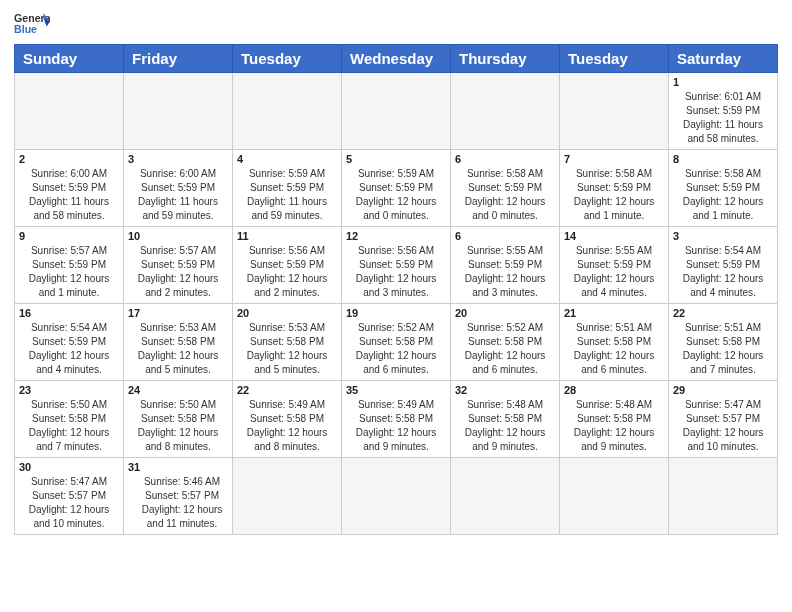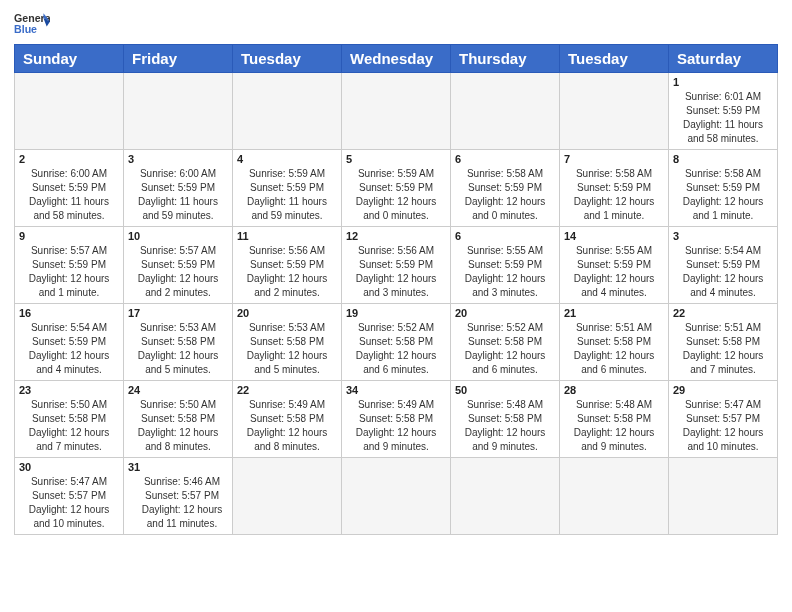--- a/index.html
+++ b/index.html
@@ -296,28 +296,28 @@
 and 8 minutes.</div>
           </td>
           <td>
             <div class="day-number">22</div>
             <div class="day-info" style="white-space: pre-line;">Sunrise: 5:49 AM
 Sunset: 5:58 PM
 Daylight: 12 hours
 and 8 minutes.</div>
           </td>
           <td>
-            <div class="day-number">34</div>
+            <div class="day-number">35</div>
             <div class="day-info" style="white-space: pre-line;">Sunrise: 5:49 AM
 Sunset: 5:58 PM
 Daylight: 12 hours
 and 9 minutes.</div>
           </td>
           <td>
-            <div class="day-number">50</div>
+            <div class="day-number">32</div>
             <div class="day-info" style="white-space: pre-line;">Sunrise: 5:48 AM
 Sunset: 5:58 PM
 Daylight: 12 hours
 and 9 minutes.</div>
           </td>
           <td>
             <div class="day-number">28</div>
             <div class="day-info" style="white-space: pre-line;">Sunrise: 5:48 AM
 Sunset: 5:58 PM
 Daylight: 12 hours

